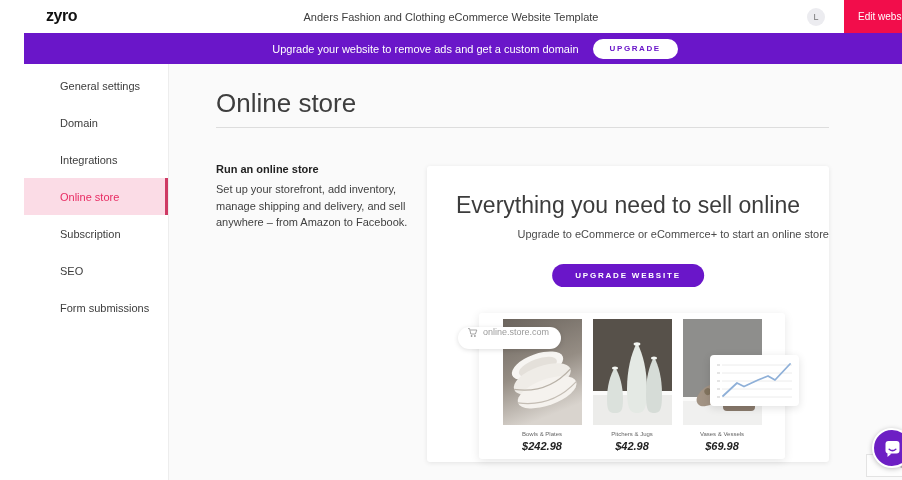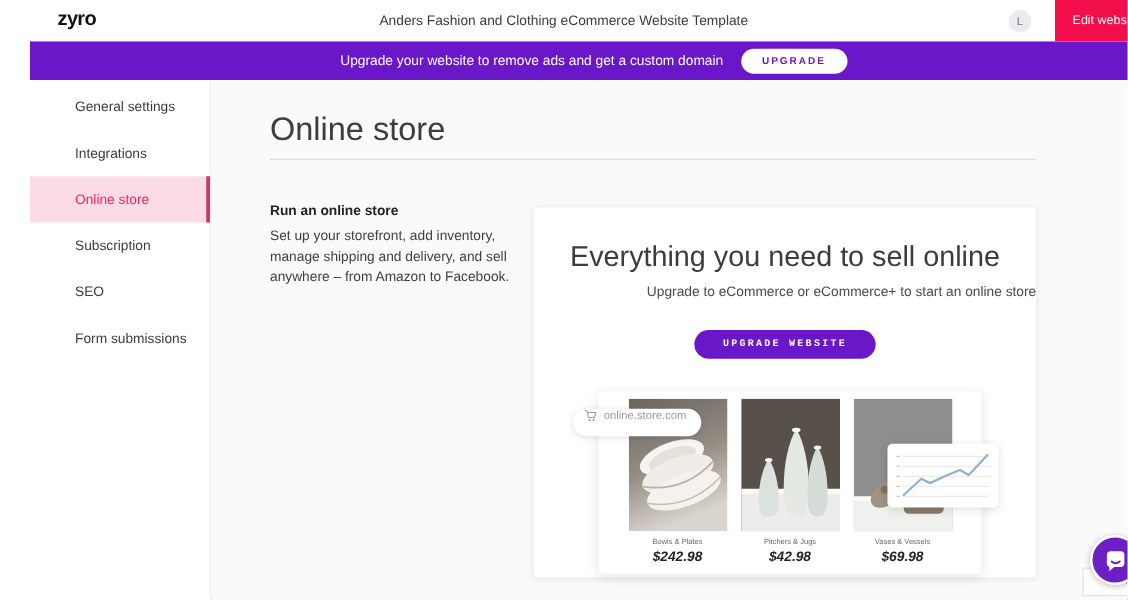--- a/index.html
+++ b/index.html
@@ -37,21 +37,21 @@
   .intro-heading { position:absolute; left:47px; top:99px; font-size:11px; font-weight:bold; color:#222; }
   .intro-body { position:absolute; left:47px; top:117px; width:200px; font-size:11px; line-height:1.5; color:#3f3f3f; }
 
   
   .card { position:absolute; left:258px; top:102px; width:402px; height:296px; background:#fff; border-radius:3px;
           box-shadow:0 1px 5px rgba(0,0,0,0.09); }
   .card-heading { position:absolute; left:0; right:0; top:26px; text-align:center; font-size:23px; font-weight:400; color:#3c3c3c; }
   .card-sub { position:absolute; left:0; right:0; top:62px; text-align:right; font-size:11px; color:#4a4a4a; }
   .card-btn { position:absolute; left:50%; transform:translateX(-50%); top:98px; height:23px; padding:0 23px;
               border:none; border-radius:12px; background:#6A16C9; color:#fff; font-size:8px; font-weight:bold;
-              letter-spacing:1.8px; font-family:Liberation Mono, monospace; cursor:pointer; }
+              letter-spacing:1.8px; font-family:Liberation Sans, sans-serif; cursor:pointer; }
   .shop-card { position:absolute; left:52px; top:147px; width:306px; height:146px; background:#fff; border-radius:3px;
                box-shadow:0 2px 10px rgba(0,0,0,0.10); display:flex; justify-content:center; gap:11px; padding-top:6px; z-index:1; }
   .product { width:79px; display:flex; flex-direction:column; align-items:center; }
   .product svg { width:79px; height:106px; display:block; }
   .product-name { margin-top:6px; font-size:6px; color:#666; }
   .product-price { margin-top:3px; font-size:11px; font-weight:bold; color:#222;font-style:italic; }
   .url-pill { position:absolute; left:31px; top:161px; height:22px; padding:0 12px 0 9px; border-radius:11px;
               background:#fff; box-shadow:0 1px 5px rgba(0,0,0,0.13); display:flex; gap:5px; z-index:3; }
   .url-text { font-size:9px; color:#9a9a9a; white-space:nowrap; }
   .chart-card { position:absolute; left:283px; top:189px; width:89px; height:51px; background:#fff; border-radius:4px;
@@ -79,20 +79,21 @@
     <button class="edit-btn">Edit website</button>
   </header>
 
   <div class="banner">
     <span class="banner-text">Upgrade your website to remove ads and get a custom domain</span>
     <button class="banner-btn">UPGRADE</button>
   </div>
 
   <nav class="sidebar">
     <div class="side-item">General settings</div>
+    <div class="side-item">Domain</div>
     <div class="side-item">Integrations</div>
     <div class="side-item active">Online store</div>
     <div class="side-item">Subscription</div>
     <div class="side-item">SEO</div>
     <div class="side-item">Form submissions</div>
   </nav>
 
   <main class="main">
     <h1 class="page-title">Online store</h1>
     <div class="title-divider"></div>

